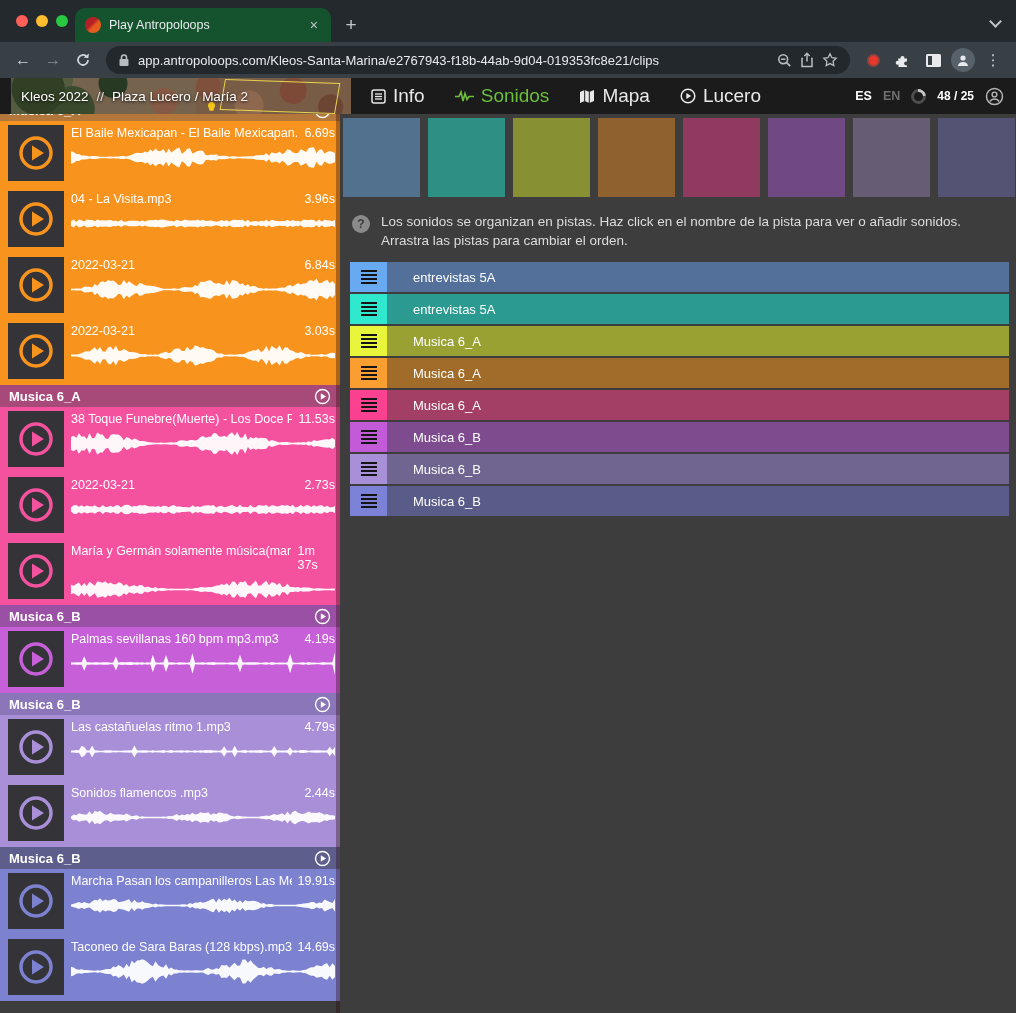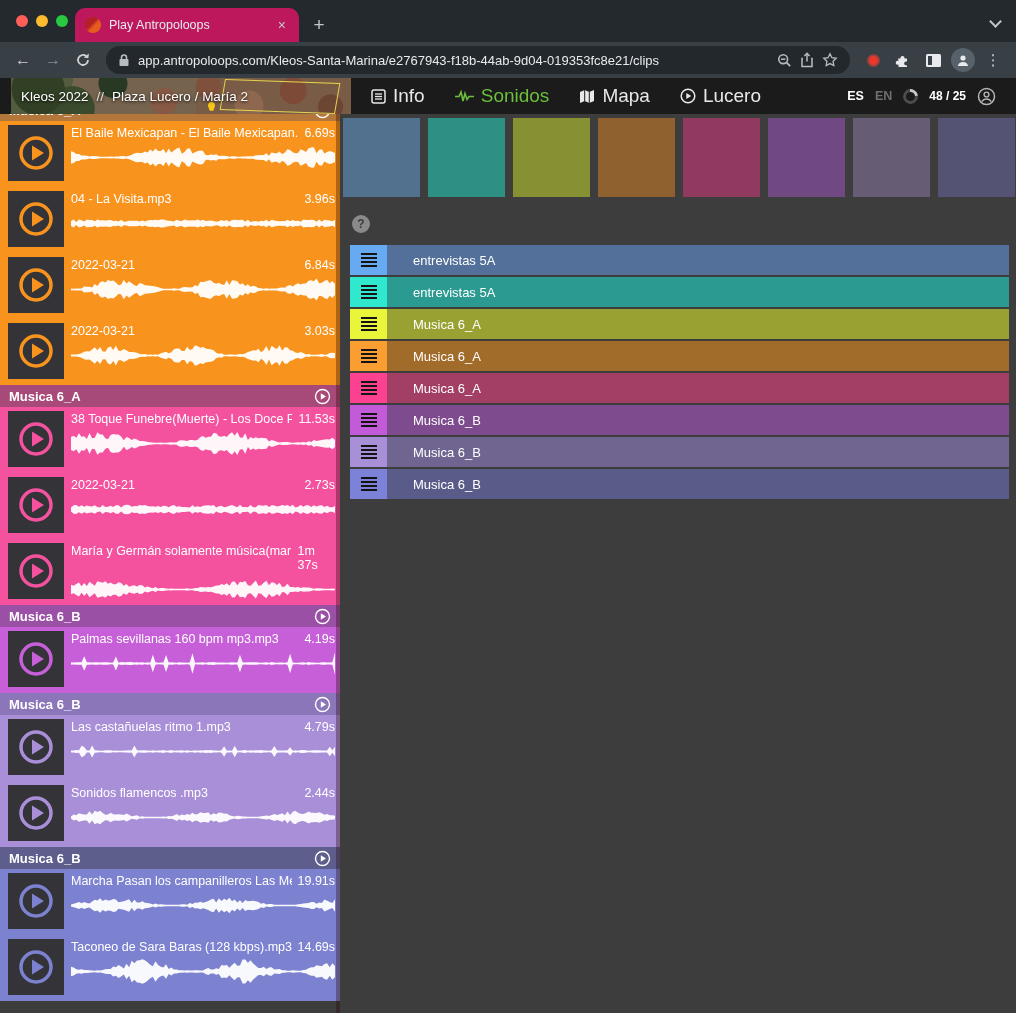--- a/index.html
+++ b/index.html
@@ -4,21 +4,21 @@
 <style>
   * { box-sizing: border-box; margin: 0; padding: 0; }
   html,body { width:1016px; height:1013px; overflow:hidden; background:#3d3d3d;
     font-family:"Liberation Sans", sans-serif; }
 
   
   .tabstrip { height:42px; background:#24292d; position:relative; display:flex; align-items:flex-end; }
   .traffic { position:absolute; left:16px; top:15px; display:flex; gap:8px; }
   .traffic span { width:12px; height:12px; border-radius:50%; display:block; }
   .tl-red{background:#ff5f57}.tl-yellow{background:#febc2e}.tl-green{background:#28c840}
-  .tab { margin-left:75px; width:224px; height:34px; background:#be185d; border-radius:10px 10px 0 0;
+  .tab { margin-left:75px; width:256px; height:34px; background:#14532d; border-radius:10px 10px 0 0;
     display:flex; align-items:center; gap:8px; padding:0 10px; color:#e8eaed; font-size:12.5px; }
   .favicon { width:16px; height:16px; border-radius:50%; flex:none;
     background:linear-gradient(135deg,#b32025 42%,#e65c1e 58%); }
   .tab-title { flex:1; white-space:nowrap; overflow:hidden; }
   .tab-close { color:#c3c7cb; font-size:14px; padding:0 3px; }
   .newtab { width:28px; height:28px; margin:0 0 3px 6px; color:#c3c7cb; font-size:19px;
     display:flex; align-items:center; justify-content:center; border-radius:50%; }
   .tabs-chev { position:absolute; right:16px; top:17px; width:9px; height:9px;
     border-right:2px solid #c3c7cb; border-bottom:2px solid #c3c7cb; transform:rotate(45deg); }
 
@@ -54,21 +54,21 @@
   .map-outline { position:absolute; left:62%; top:8%; width:34%; height:86%;
     border:1.5px solid #e8d44d; transform:skewX(-8deg) rotate(2deg); }
   .map-pin { position:absolute; left:58%; top:68%; width:7px; height:7px; border-radius:50%;
     background:#f5c518; box-shadow:0 3px 0 -1px #f5c518; }
   .crumb { position:absolute; inset:0; display:flex; align-items:center; gap:8px; padding:0 10px;
     font-size:13.5px; color:#fff; text-shadow:0 1px 3px rgba(0,0,0,.9); white-space:nowrap; }
   .crumb .sep { color:#e0e0e0; }
   .appnav { display:flex; align-items:center; gap:30px; padding-left:20px; font-size:19px; }
   .appnav .item { display:flex; align-items:center; gap:7px; color:#e8e8e8; }
   .appnav .item.active { color:#6cbf3c; }
-  .hdr-right { margin-left:auto; display:flex; align-items:center; gap:11px; padding-right:20px; }
+  .hdr-right { margin-left:auto; display:flex; align-items:center; gap:11px; padding-right:12px; }
   .lang-es { color:#fff; font-size:12.5px; font-weight:bold; }
   .lang-en { color:#6f6f6f; font-size:12.5px; font-weight:bold; }
   .spinner { width:15px; height:15px; border-radius:50%; border:3px solid #4c4c4c; border-top-color:#c9c9c9;
     transform:rotate(40deg); }
   .counter { color:#fff; font-size:12px; font-weight:bold; }
 
   
   .content { display:flex; height:899px; }
 
   
@@ -514,20 +514,21 @@
         <div class="swatch" style="background-color: rgb(46, 144, 132);"></div>
         <div class="swatch" style="background-color: rgb(135, 144, 51);"></div>
         <div class="swatch" style="background-color: rgb(143, 97, 46);"></div>
         <div class="swatch" style="background-color: rgb(143, 58, 94);"></div>
         <div class="swatch" style="background-color: rgb(113, 73, 130);"></div>
         <div class="swatch" style="background-color: rgb(102, 93, 116);"></div>
         <div class="swatch" style="background-color: rgb(84, 83, 116);"></div>
       </div>
     <div class="note">
       <span class="note-q">?</span>
+      <span>Los sonidos se organizan en pistas. Haz click en el nombre de la pista para ver o añadir sonidos. Arrastra las pistas para cambiar el orden.</span>
     </div>
     <div class="tracks">
 
     <div class="trow">
           <div class="thandle" style="background-color: rgb(104, 170, 242);">
             <span class="tbars"></span>
           </div>
           <div class="tbody" style="background-color: rgb(82, 112, 153);">
             <span>entrevistas 5A</span>
           </div>

